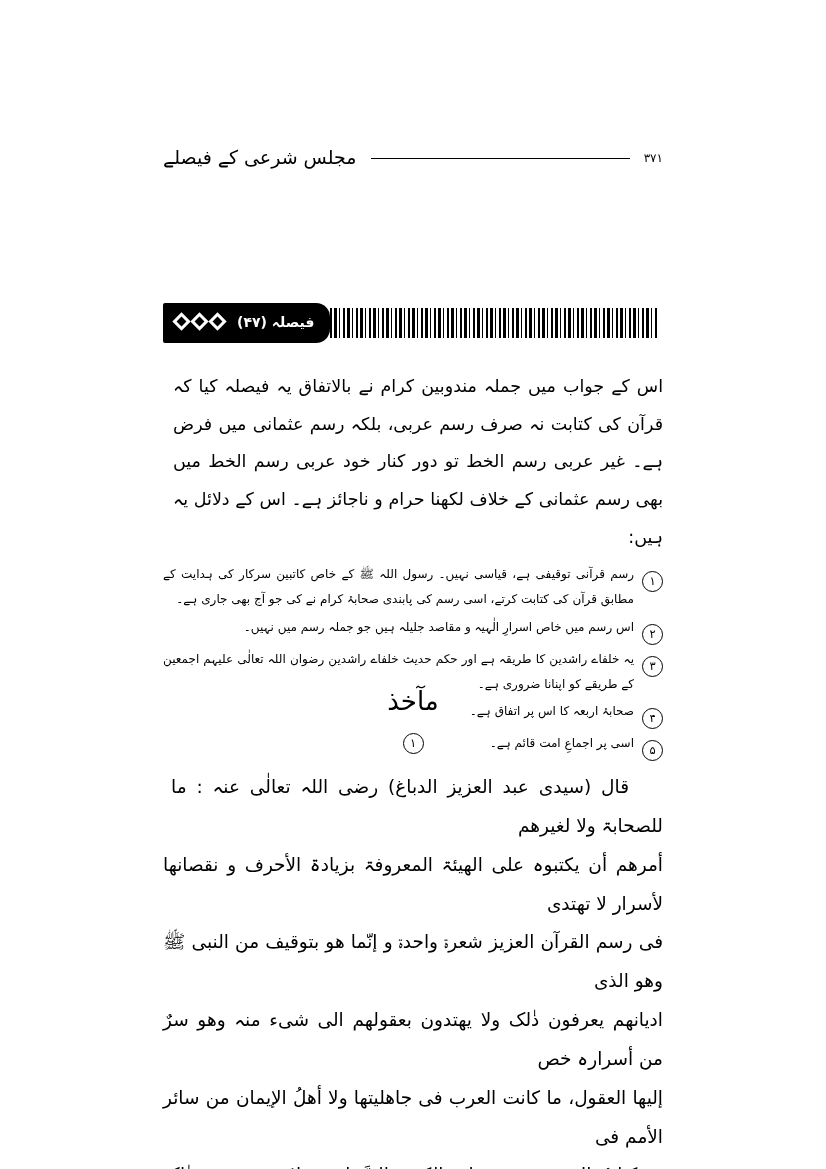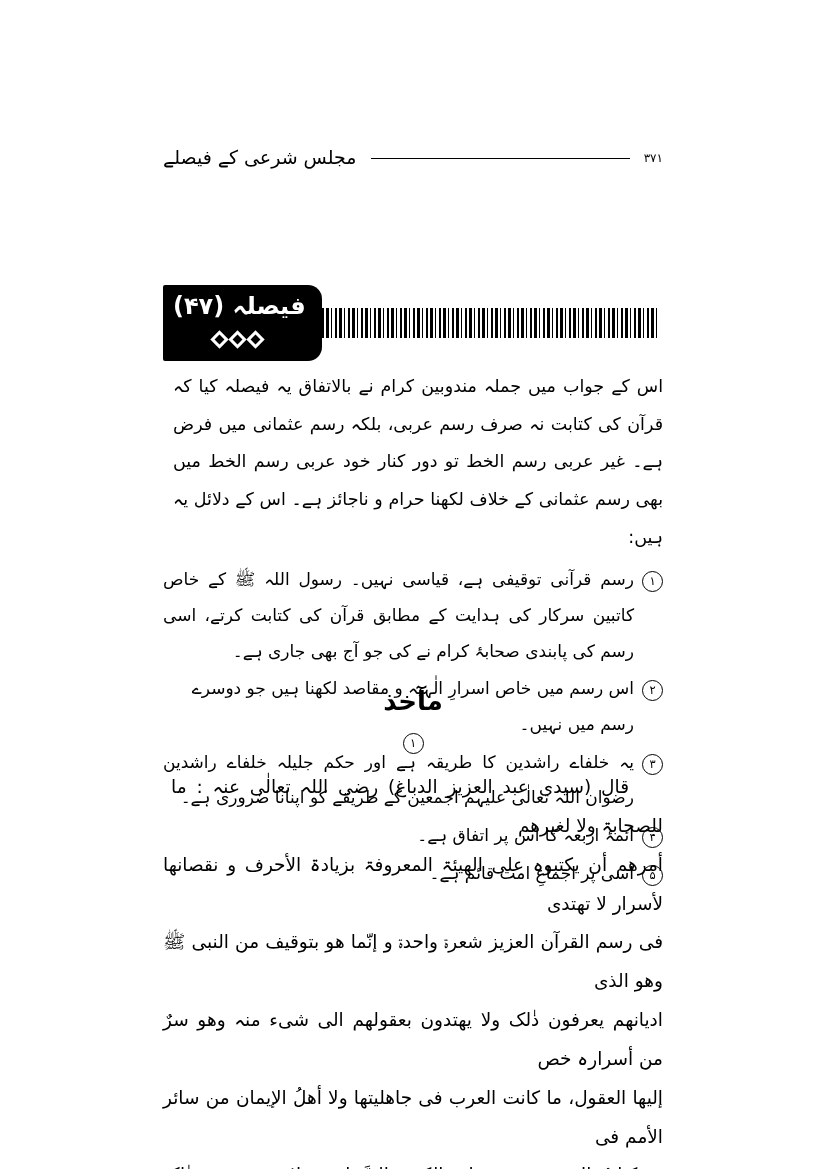--- a/index.html
+++ b/index.html
@@ -61,30 +61,29 @@
     left: 163px;
     right: 163px;
     height: 46px;
     display: flex;
     flex-direction: row-reverse;
     align-items: center;
   }
   .banner-label {
     background: #000;
     color: #fff;
-    font-size: 24px;
+    font-size: 14px;
     font-weight: bold;
     padding: 7px 16px 9px 10px;
     border-radius: 2px 14px 14px 2px;
     display: flex;
     align-items: center;
     gap: 8px;
     direction: rtl;
     white-space: nowrap;
-    flex-direction: column;
   }
   .banner-orn {
     display: inline-block;
     width: 56px;
     height: 24px;
     position: relative;
   }
   .banner-orn span {
     position: absolute;
     display: block;
@@ -159,33 +158,33 @@
     border-radius: 50%;
     font-size: 11.5px;
     line-height: 19px;
     text-align: center;
     margin-top: 9px;
   }
   .li-text {
     flex: 1 1 auto;
     text-align: justify;
     line-height: 2.1;
-    font-size: 17px;
+    font-size: 12px;
   }
   .li-right { text-align: right; }
 
   
   .sources-heading {
     position: absolute;
     top: 686px;
     left: 163px;
     right: 163px;
     text-align: center;
     font-size: 26px;
-    font-weight: bold;
+    font-weight: normal;
     direction: rtl;
   }
   .source-intro {
     position: absolute;
     top: 730px;
     left: 163px;
     right: 163px;
     direction: rtl;
     text-align: center;
     font-size: 17.5px;
@@ -242,29 +241,29 @@
   <div class="urdu-block">
     <p class="urdu-para">اس کے جواب میں جملہ مندوبین کرام نے بالاتفاق یہ فیصلہ کیا کہ قرآن کی کتابت نہ صرف رسم عربی، بلکہ رسم عثمانی میں فرض ہے۔ غیر عربی رسم الخط تو دور کنار خود عربی رسم الخط میں بھی رسم عثمانی کے خلاف لکھنا حرام و ناجائز ہے۔ اس کے دلائل یہ ہیں:</p>
 
     <ul class="numbered-list">
       <li>
         <span class="num-badge">۱</span>
         <span class="li-text">رسم قرآنی توقیفی ہے، قیاسی نہیں۔ رسول اللہ ﷺ کے خاص کاتبین سرکار کی ہدایت کے مطابق قرآن کی کتابت کرتے، اسی رسم کی پابندی صحابۂ کرام نے کی جو آج بھی جاری ہے۔</span>
       </li>
       <li>
         <span class="num-badge">۲</span>
-        <span class="li-text li-right">اس رسم میں خاص اسرارِ الٰہیہ و مقاصد لکھنا ہیں جو دوسرے رسم میں نہیں۔</span>
+        <span class="li-text li-right">اس رسم میں خاص اسرارِ الٰہیہ و مقاصد جلیلہ ہیں جو جملہ رسم میں نہیں۔</span>
       </li>
       <li>
         <span class="num-badge">۳</span>
-        <span class="li-text">یہ خلفاے راشدین کا طریقہ ہے اور حکم جلیلہ خلفاے راشدین رضوان اللہ تعالٰی علیہم اجمعین کے طریقے کو اپنانا ضروری ہے۔</span>
+        <span class="li-text">یہ خلفاے راشدین کا طریقہ ہے اور حکم حدیث خلفاے راشدین رضوان اللہ تعالٰی علیہم اجمعین کے طریقے کو اپنانا ضروری ہے۔</span>
       </li>
       <li style="justify-content:flex-start;">
         <span class="num-badge">۴</span>
-        <span class="li-text li-right" style="flex:0 1 auto;">ائمۂ اربعہ کا اس پر اتفاق ہے۔</span>
+        <span class="li-text li-right" style="flex:0 1 auto;">صحابۂ اربعہ کا اس پر اتفاق ہے۔</span>
       </li>
       <li style="justify-content:flex-start;">
         <span class="num-badge">۵</span>
         <span class="li-text li-right" style="flex:0 1 auto;margin-left:46px;">اسی پر اجماعِ امت قائم ہے۔</span>
       </li>
     </ul>
   </div>
 
   <div class="sources-heading">مآخذ</div>
 

